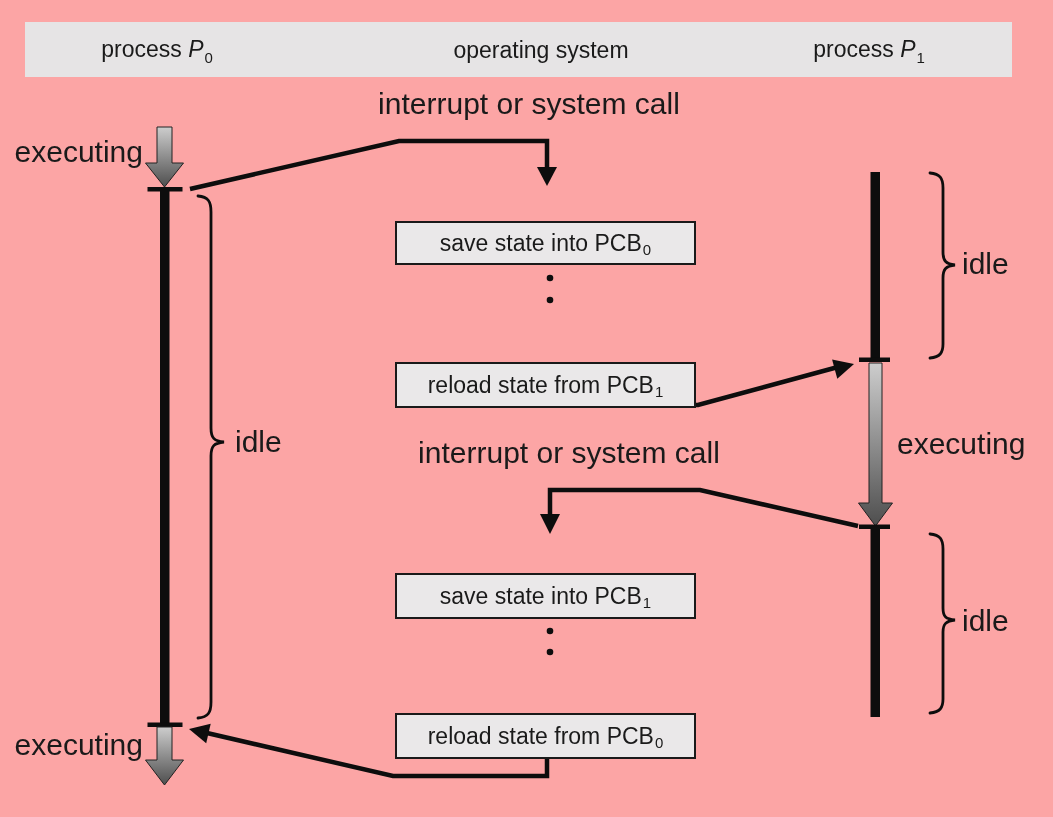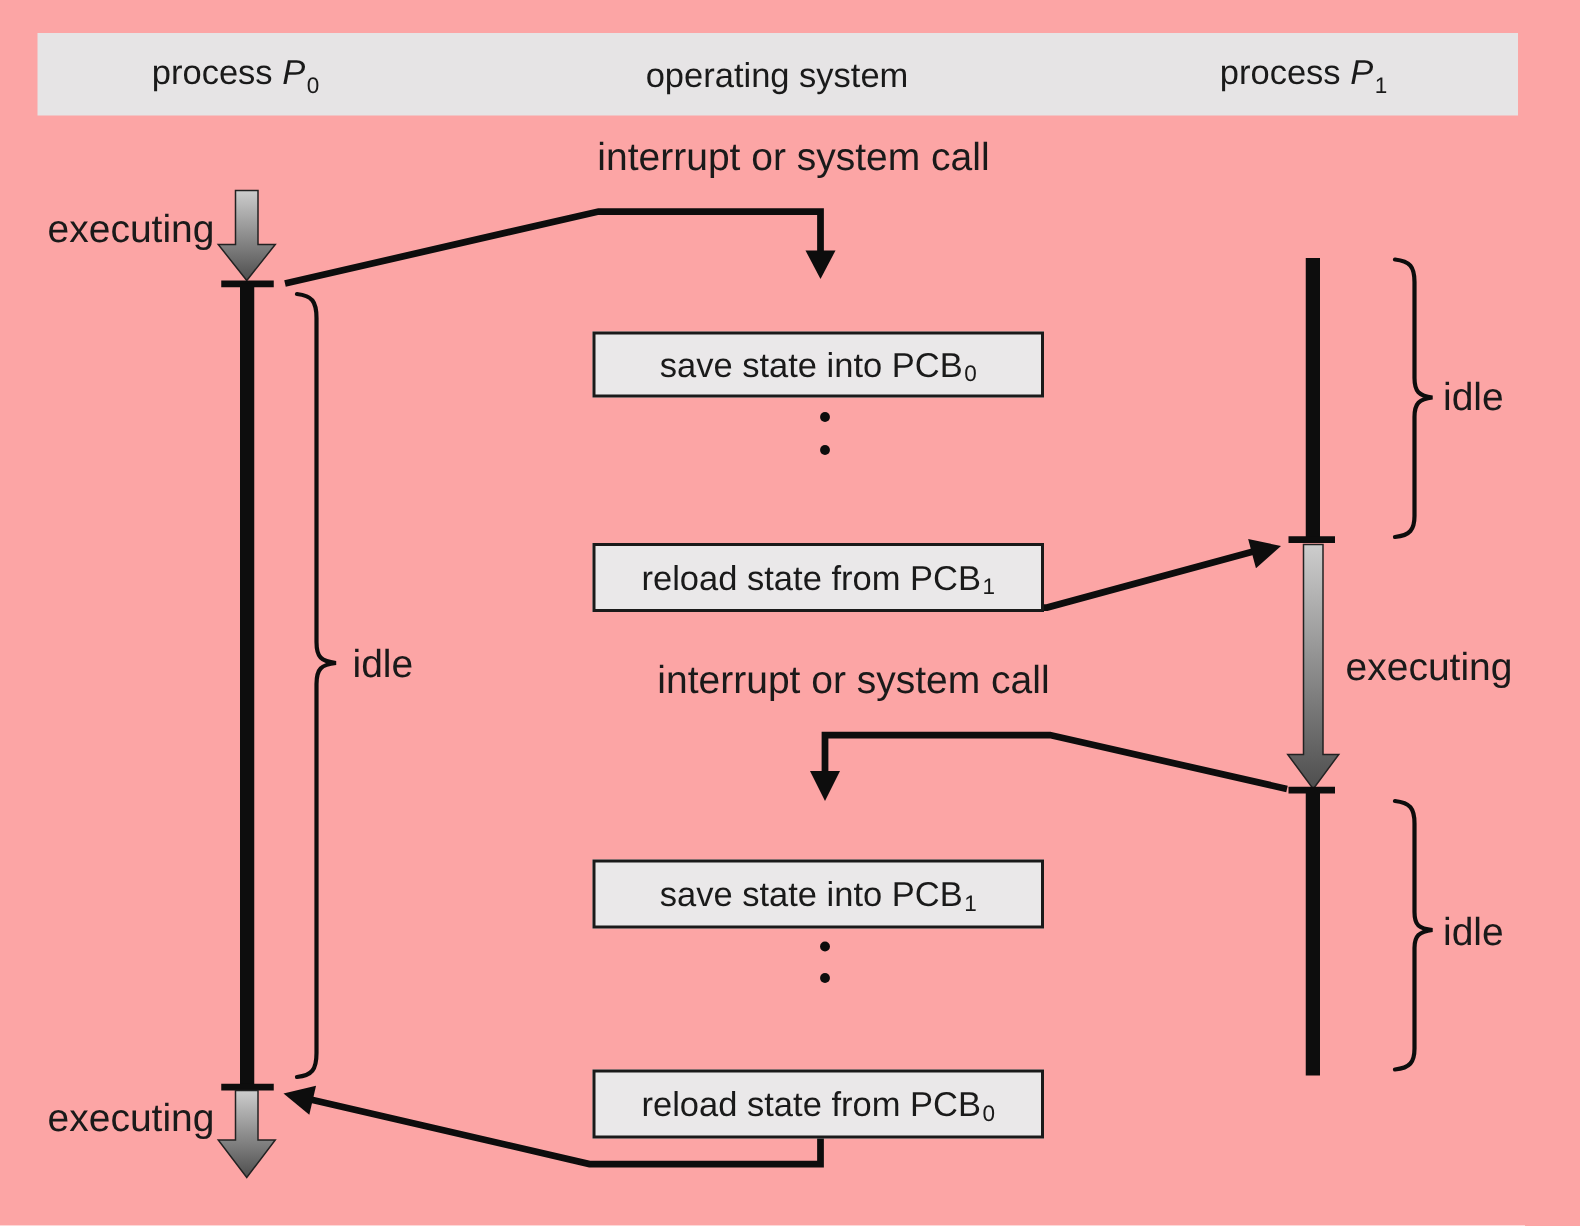--- a/index.html
+++ b/index.html
@@ -12,21 +12,21 @@
     color: var(--text, #1a1a1a);
     overflow: hidden;
   }
   #lines-svg {
     position: absolute;
     left: 0; top: 0;
     width: 1053px; height: 817px;
   }
   .lbl {
     position: absolute;
-    font-size: 26px;
+    font-size: 30px;
     line-height: 24px;
     color: var(--text, #1a1a1a);
     white-space: nowrap;
   }
   .center-x { transform: translateX(-50%); }
   .right-x  { transform: translateX(-100%); }
   .header-bar {
     position: absolute;
     left: 25px; top: 22px;
     width: 987px; height: 55px;
@@ -127,21 +127,21 @@
     </g>
     <g fill="#0d0d0d">
       <circle cx="550" cy="609" r="3.3"></circle>
         <circle cx="550" cy="631" r="3.3"></circle>
         <circle cx="550" cy="652" r="3.3"></circle>
     </g>
   </svg>
 
   <div class="header-bar">
     <span class="lbl" style="left:132px;"><span>process </span><span class="pvar">P</span><span class="sub">0</span></span>
-    <span class="lbl" style="left:493px;"><span>operating system</span></span>
+    <span class="lbl" style="left:516px;"><span>operating system</span></span>
     <span class="lbl" style="left:844px;"><span>process </span><span class="pvar">P</span><span class="sub">1</span></span>
   </div>
 
   <div class="lbl center-x" style="left:529px; top:92px;">interrupt or system call</div>
   <div class="lbl center-x" style="left:569px; top:441px;">interrupt or system call</div>
 
   <div class="os-box" style="top:185px; height:44px;">
       <span>save state into PCB</span>
       <span class="sub">0</span>
     </div>

